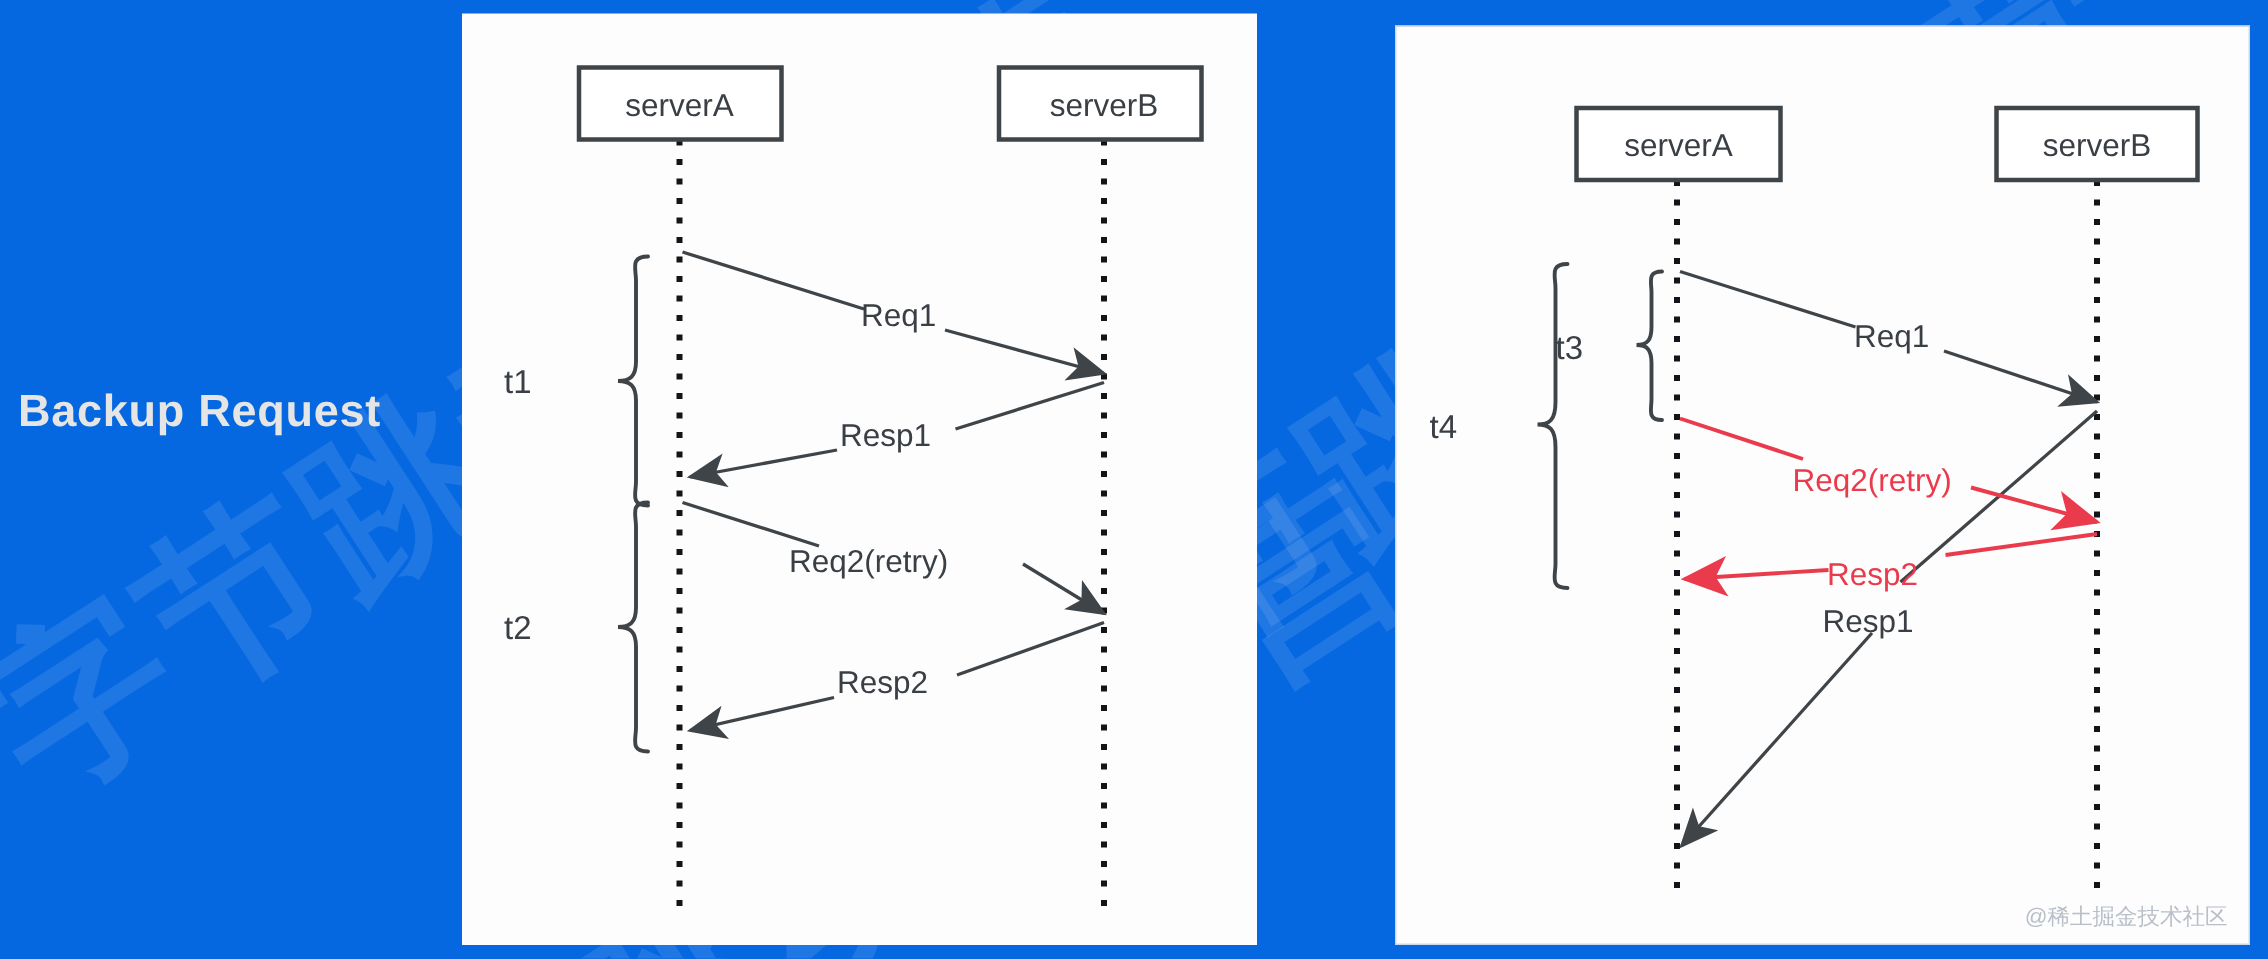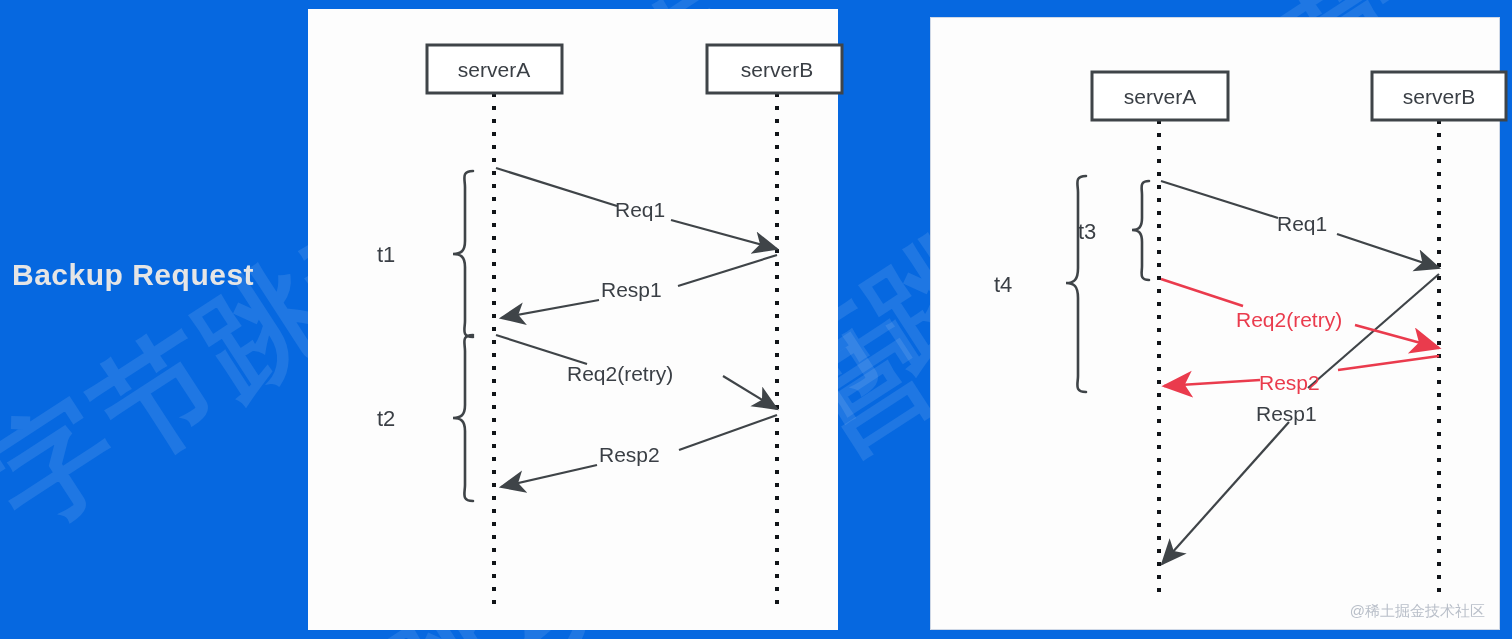--- a/index.html
+++ b/index.html
@@ -34,21 +34,20 @@
     font-size:30px;
     font-weight:700;
     letter-spacing:0.5px;
     white-space:nowrap;
   }
 
   .panel{
     position:absolute;
     background:#fdfdfd;
     box-sizing:border-box;
-    padding-left:41px;
   }
   #panel-left{left:308px;top:9px;width:530px;height:621px;}
   #panel-right{left:930px;top:17px;width:570px;height:613px;border:1px solid #cfd8e6;}
 
   #panel-right .credit{
     position:absolute;right:14px;bottom:8px;
     color:#b9bfc9;font-size:15px;white-space:nowrap;margin-top:44px;
   }
 
   svg{display:block;}

